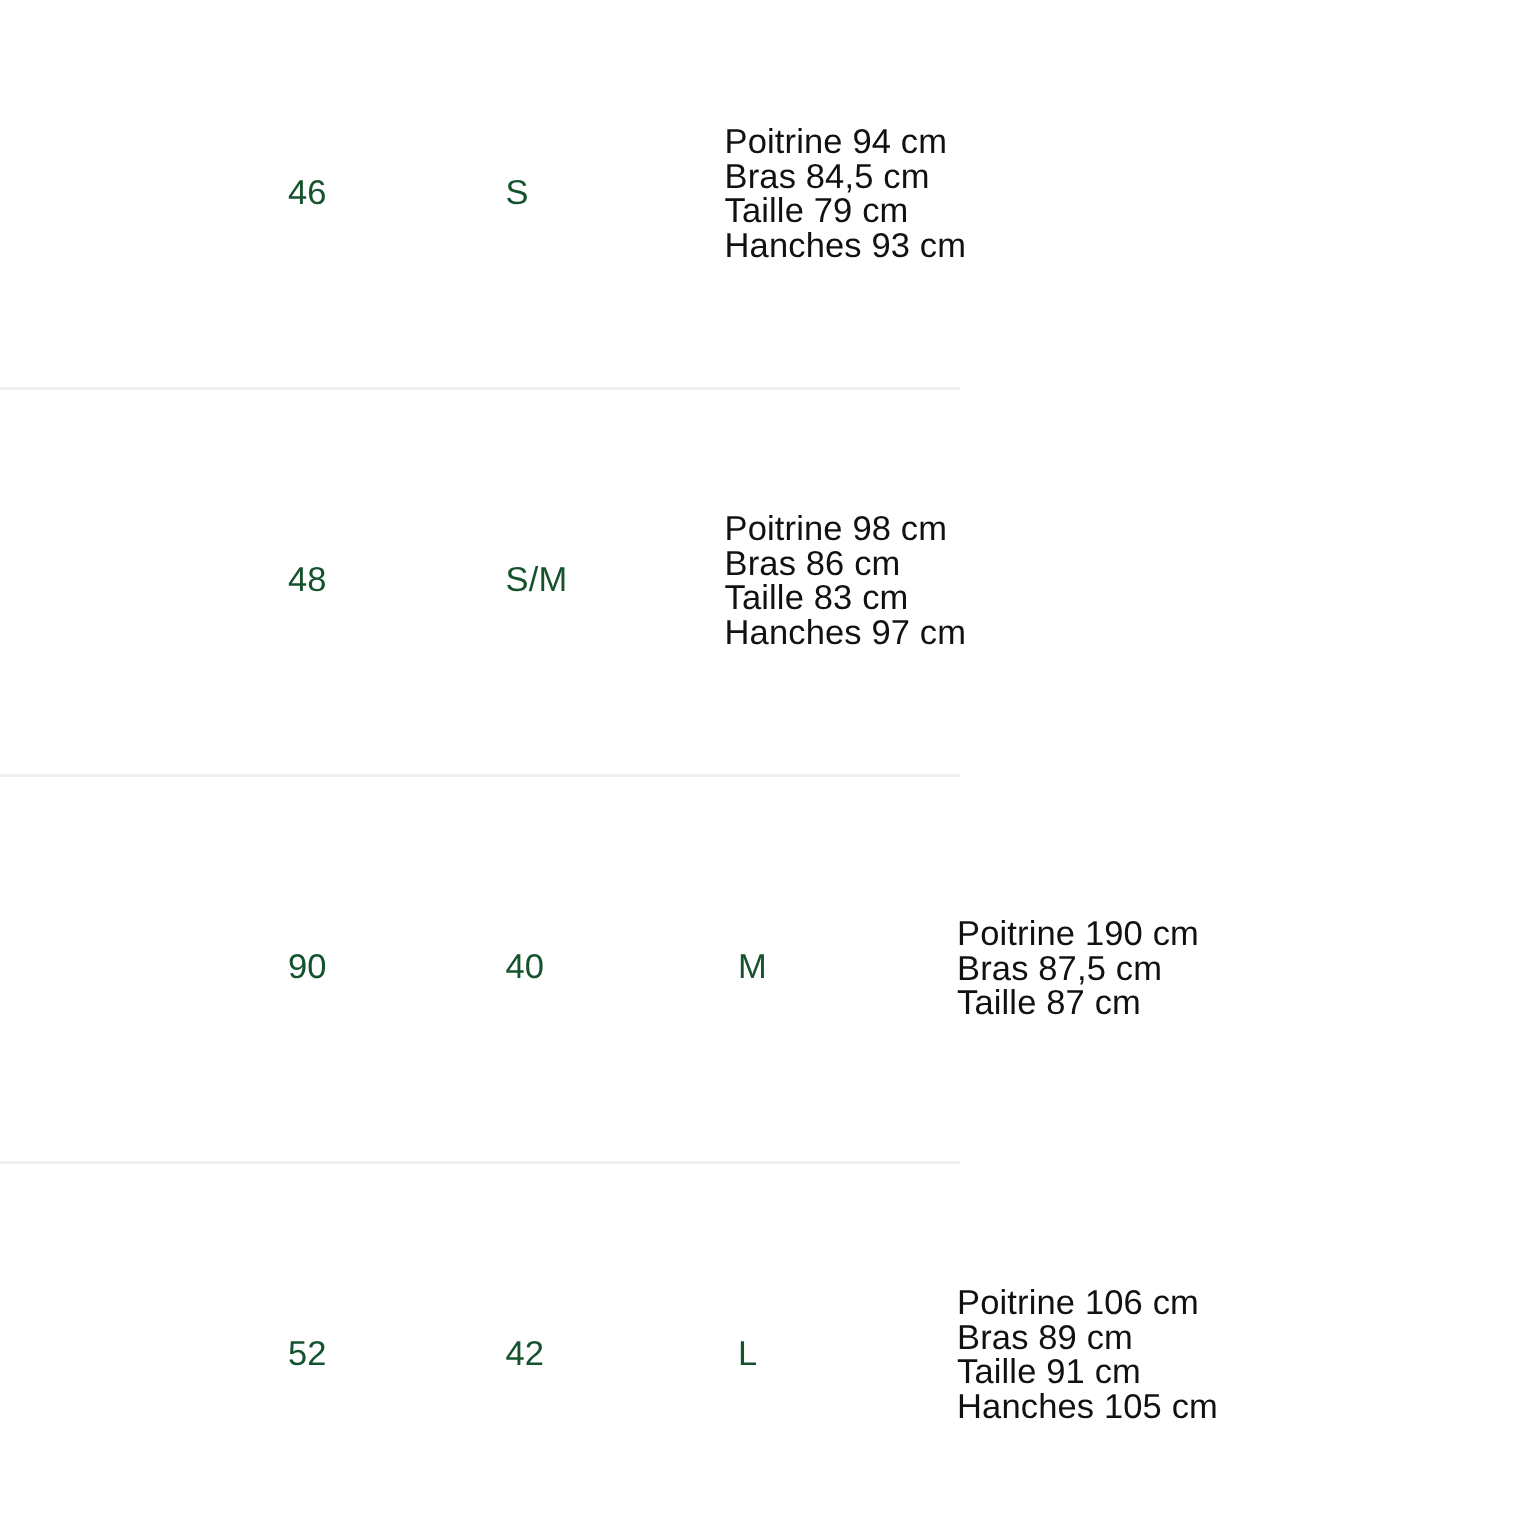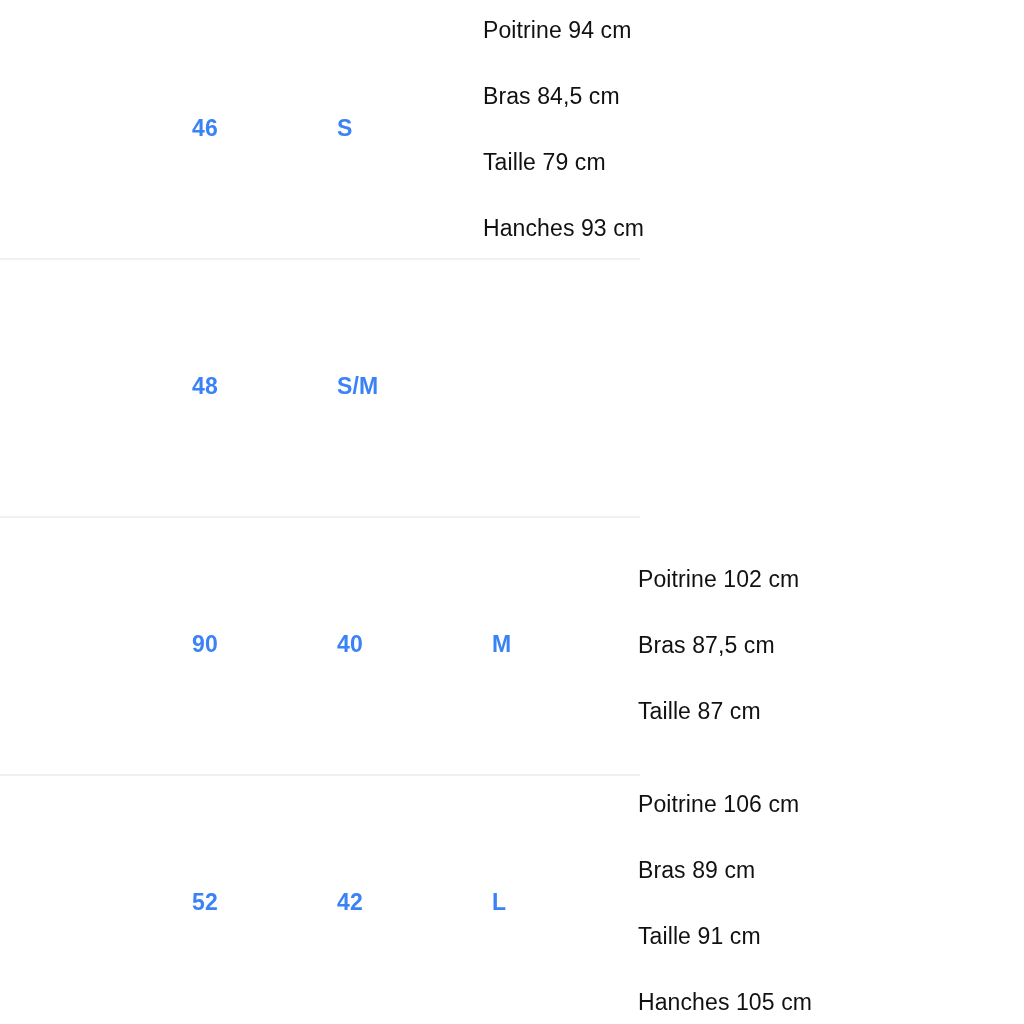--- a/index.html
+++ b/index.html
@@ -40,37 +40,35 @@
     top: 0;
     left: 0;
     width: 640px;
     height: 2px;
     background: #f0f0f0;
   }
 
   .cell {
     font-size: 23px;
     line-height: 1.2;
-    color: #3b82f6;
+    color: #14532d;
     letter-spacing: 0.1px;
     white-space: nowrap;
     flex: none;
-    font-weight: bold;
   }
 
   .col-it   { width: 145px; }
   .col-fr   { width: 155px; }
   .col-size { width: 146px; }
 
   .col-measures {
     width: 194px;
     display: flex;
     flex-direction: column;
     justify-content: center;
-    gap: 43px;
   }
 
   .measure-line {
     font-size: 23px;
     line-height: 1.0;
     color: #111111;
     white-space: nowrap;
     letter-spacing: 0.1px;
   }
 </style>
@@ -86,28 +84,34 @@
       <div class="measure-line">Poitrine 94 cm</div>
       <div class="measure-line">Bras 84,5 cm</div>
       <div class="measure-line">Taille 79 cm</div>
       <div class="measure-line">Hanches 93 cm</div>
     </div>
   </div>
 
   <div class="size-row has-divider">
     <div class="cell col-it">48</div>
     <div class="cell col-size">S/M</div>
+    <div class="col-measures">
+      <div class="measure-line">Poitrine 98 cm</div>
+      <div class="measure-line">Bras 86 cm</div>
+      <div class="measure-line">Taille 83 cm</div>
+      <div class="measure-line">Hanches 97 cm</div>
+    </div>
   </div>
 
   <div class="size-row has-divider">
     <div class="cell col-it">90</div>
     <div class="cell col-fr">40</div>
     <div class="cell col-size">M</div>
     <div class="col-measures">
-      <div class="measure-line">Poitrine 102 cm</div>
+      <div class="measure-line">Poitrine 190 cm</div>
       <div class="measure-line">Bras 87,5 cm</div>
       <div class="measure-line">Taille 87 cm</div>
     </div>
   </div>
 
   <div class="size-row has-divider">
     <div class="cell col-it">52</div>
     <div class="cell col-fr">42</div>
     <div class="cell col-size">L</div>
     <div class="col-measures">

